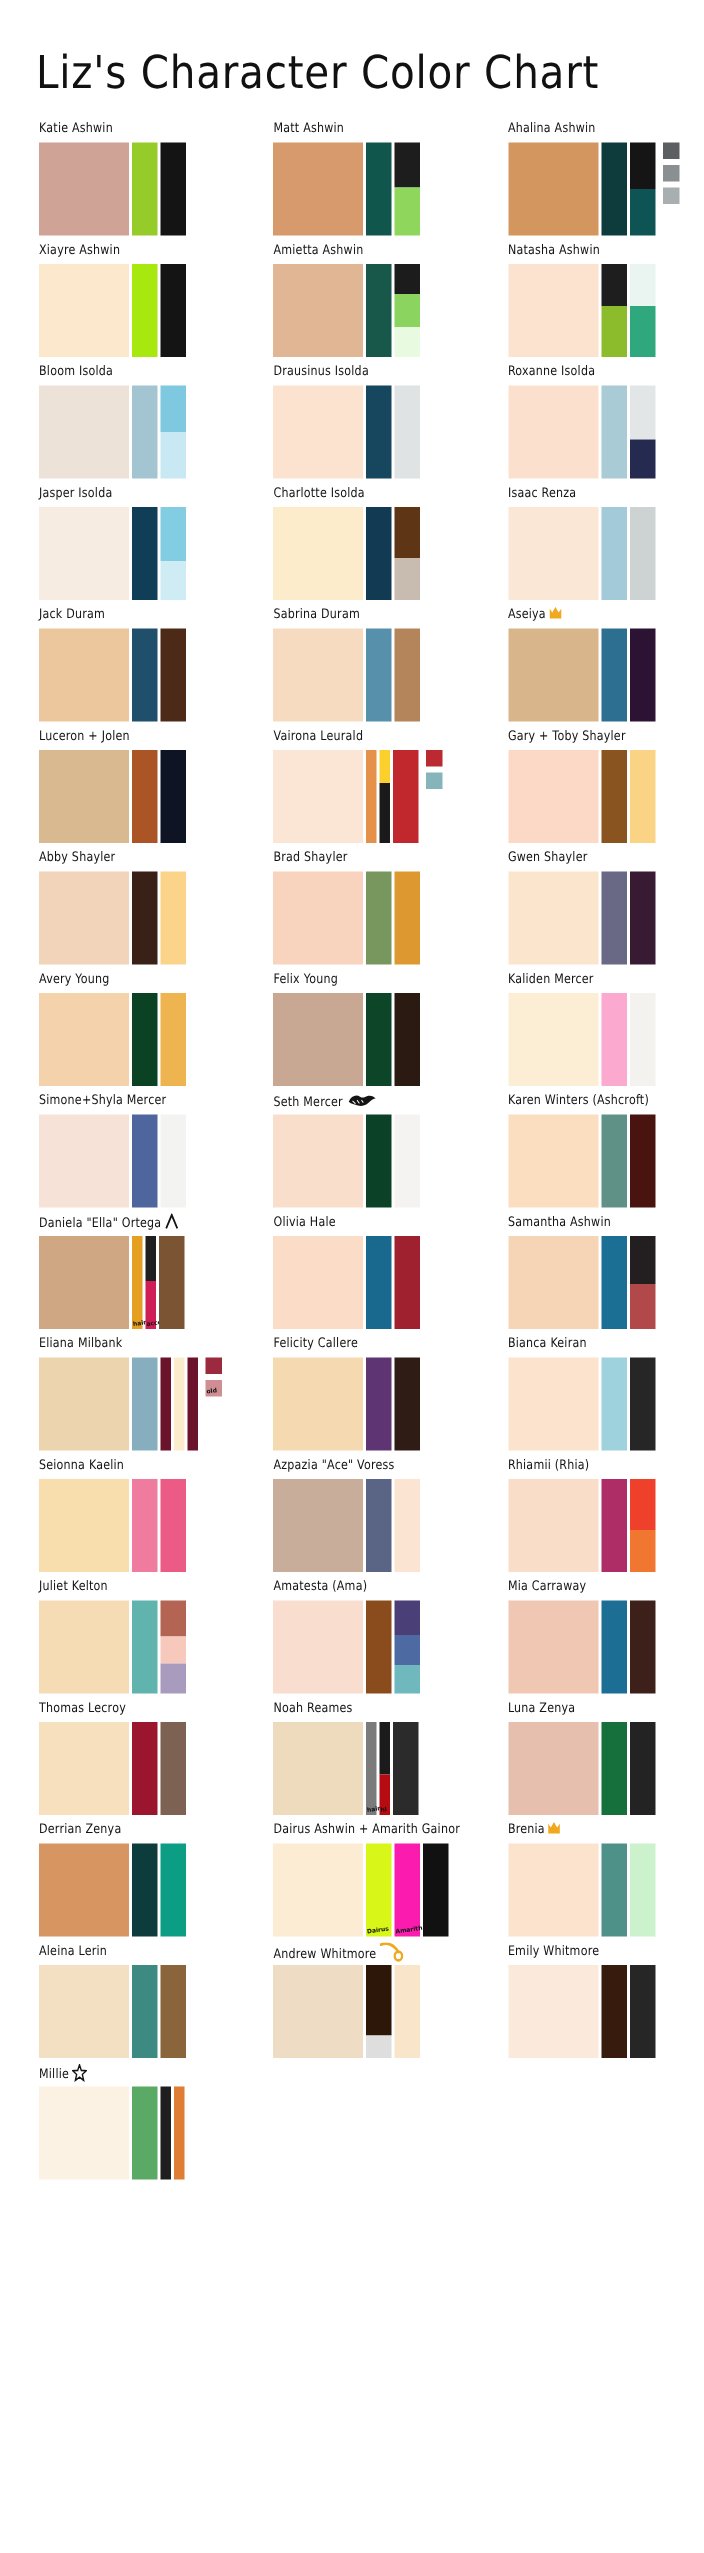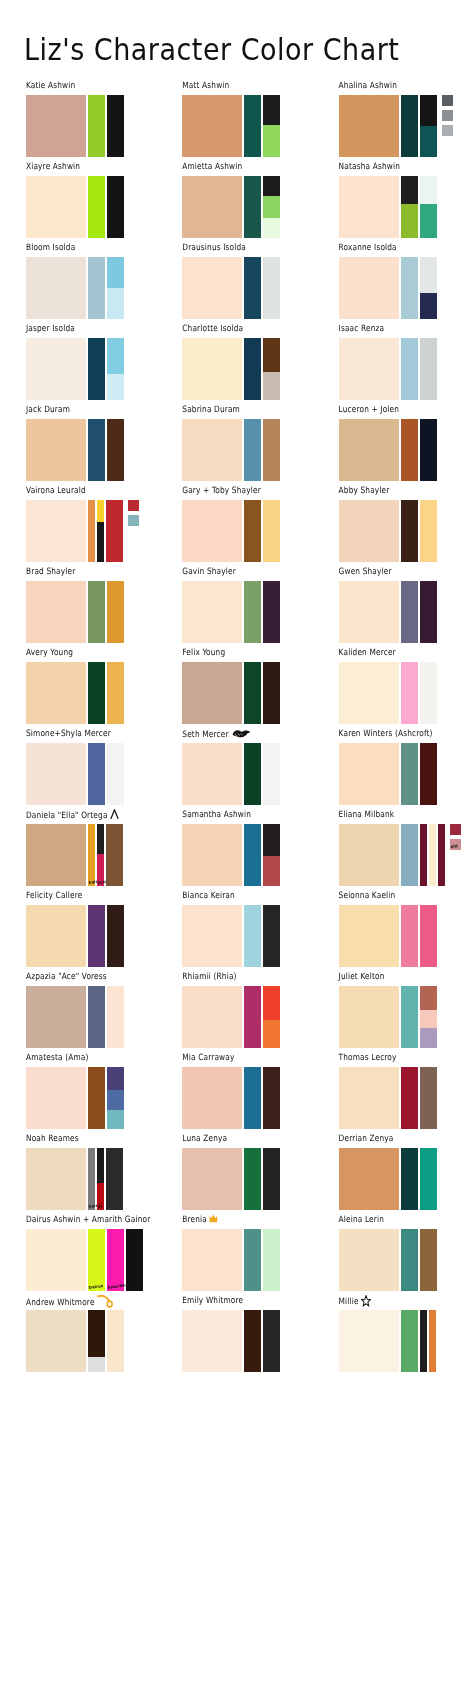--- a/index.html
+++ b/index.html
@@ -324,20 +324,36 @@
         </div>
         <div class="sw sw-bar">
           <div class="seg" style="background: rgb(86, 144, 171); height: 100%; position: relative;"></div>
         </div>
         <div class="sw sw-bar">
           <div class="seg" style="background: rgb(180, 133, 91); height: 100%; position: relative;"></div>
         </div>
       </div>
     </div>
     <div class="cell">
+      <span class="char-name">Aseiya<span class="doodle"><svg width="9" height="8" viewBox="0 0 9 8">
+            <path d="M0.5 7 L0.5 1.5 L2.2 3.6 L4.3 0.6 L6.4 3.6 L8.2 1.5 L8.2 7 Z" fill="#f0a81e"></path>
+          </svg></span></span>
+      <div class="swatches">
+        <div class="sw sw-main">
+          <div class="seg" style="background: rgb(217, 181, 140); height: 100%; position: relative;"></div>
+        </div>
+        <div class="sw sw-bar">
+          <div class="seg" style="background: rgb(45, 111, 144); height: 100%; position: relative;"></div>
+        </div>
+        <div class="sw sw-bar">
+          <div class="seg" style="background: rgb(44, 18, 51); height: 100%; position: relative;"></div>
+        </div>
+      </div>
+    </div>
+    <div class="cell">
       <span class="char-name">Luceron + Jolen</span>
       <div class="swatches">
         <div class="sw sw-main">
           <div class="seg" style="background: rgb(217, 185, 143); height: 100%; position: relative;"></div>
         </div>
         <div class="sw sw-bar">
           <div class="seg" style="background: rgb(171, 85, 39); height: 100%; position: relative;"></div>
         </div>
         <div class="sw sw-bar">
           <div class="seg" style="background: rgb(14, 20, 36); height: 100%; position: relative;"></div>
@@ -398,34 +414,20 @@
       <span class="char-name">Brad Shayler</span>
       <div class="swatches">
         <div class="sw sw-main">
           <div class="seg" style="background: rgb(248, 211, 189); height: 100%; position: relative;"></div>
         </div>
         <div class="sw sw-bar">
           <div class="seg" style="background: rgb(119, 151, 95); height: 100%; position: relative;"></div>
         </div>
         <div class="sw sw-bar">
           <div class="seg" style="background: rgb(221, 153, 47); height: 100%; position: relative;"></div>
-        </div>
-      </div>
-    </div>
-    <div class="cell">
-      <span class="char-name">Gavin Shayler</span>
-      <div class="swatches">
-        <div class="sw sw-main">
-          <div class="seg" style="background: rgb(251, 230, 207); height: 100%; position: relative;"></div>
-        </div>
-        <div class="sw sw-bar">
-          <div class="seg" style="background: rgb(123, 160, 101); height: 100%; position: relative;"></div>
-        </div>
-        <div class="sw sw-bar">
-          <div class="seg" style="background: rgb(57, 30, 55); height: 100%; position: relative;"></div>
         </div>
       </div>
     </div>
     <div class="cell">
       <span class="char-name">Gwen Shayler</span>
       <div class="swatches">
         <div class="sw sw-main">
           <div class="seg" style="background: rgb(251, 229, 204); height: 100%; position: relative;"></div>
         </div>
         <div class="sw sw-bar">
@@ -537,20 +539,34 @@
           </div>
         </div>
         <div class="sw sw-thin">
           <div class="seg" style="background: rgb(32, 31, 31); height: 48%; position: relative;"></div>
           <div class="seg" style="background: rgb(207, 29, 86); height: 52%; position: relative;">
             <span class="sub-label">accent</span>
           </div>
         </div>
         <div class="sw sw-bar">
           <div class="seg" style="background: rgb(123, 84, 51); height: 100%; position: relative;"></div>
+        </div>
+      </div>
+    </div>
+    <div class="cell">
+      <span class="char-name">Olivia Hale</span>
+      <div class="swatches">
+        <div class="sw sw-main">
+          <div class="seg" style="background: rgb(251, 221, 199); height: 100%; position: relative;"></div>
+        </div>
+        <div class="sw sw-bar">
+          <div class="seg" style="background: rgb(25, 105, 143); height: 100%; position: relative;"></div>
+        </div>
+        <div class="sw sw-bar">
+          <div class="seg" style="background: rgb(159, 32, 46); height: 100%; position: relative;"></div>
         </div>
       </div>
     </div>
     <div class="cell">
       <span class="char-name">Samantha Ashwin</span>
       <div class="swatches">
         <div class="sw sw-main">
           <div class="seg" style="background: rgb(246, 213, 182); height: 100%; position: relative;"></div>
         </div>
         <div class="sw sw-bar">

